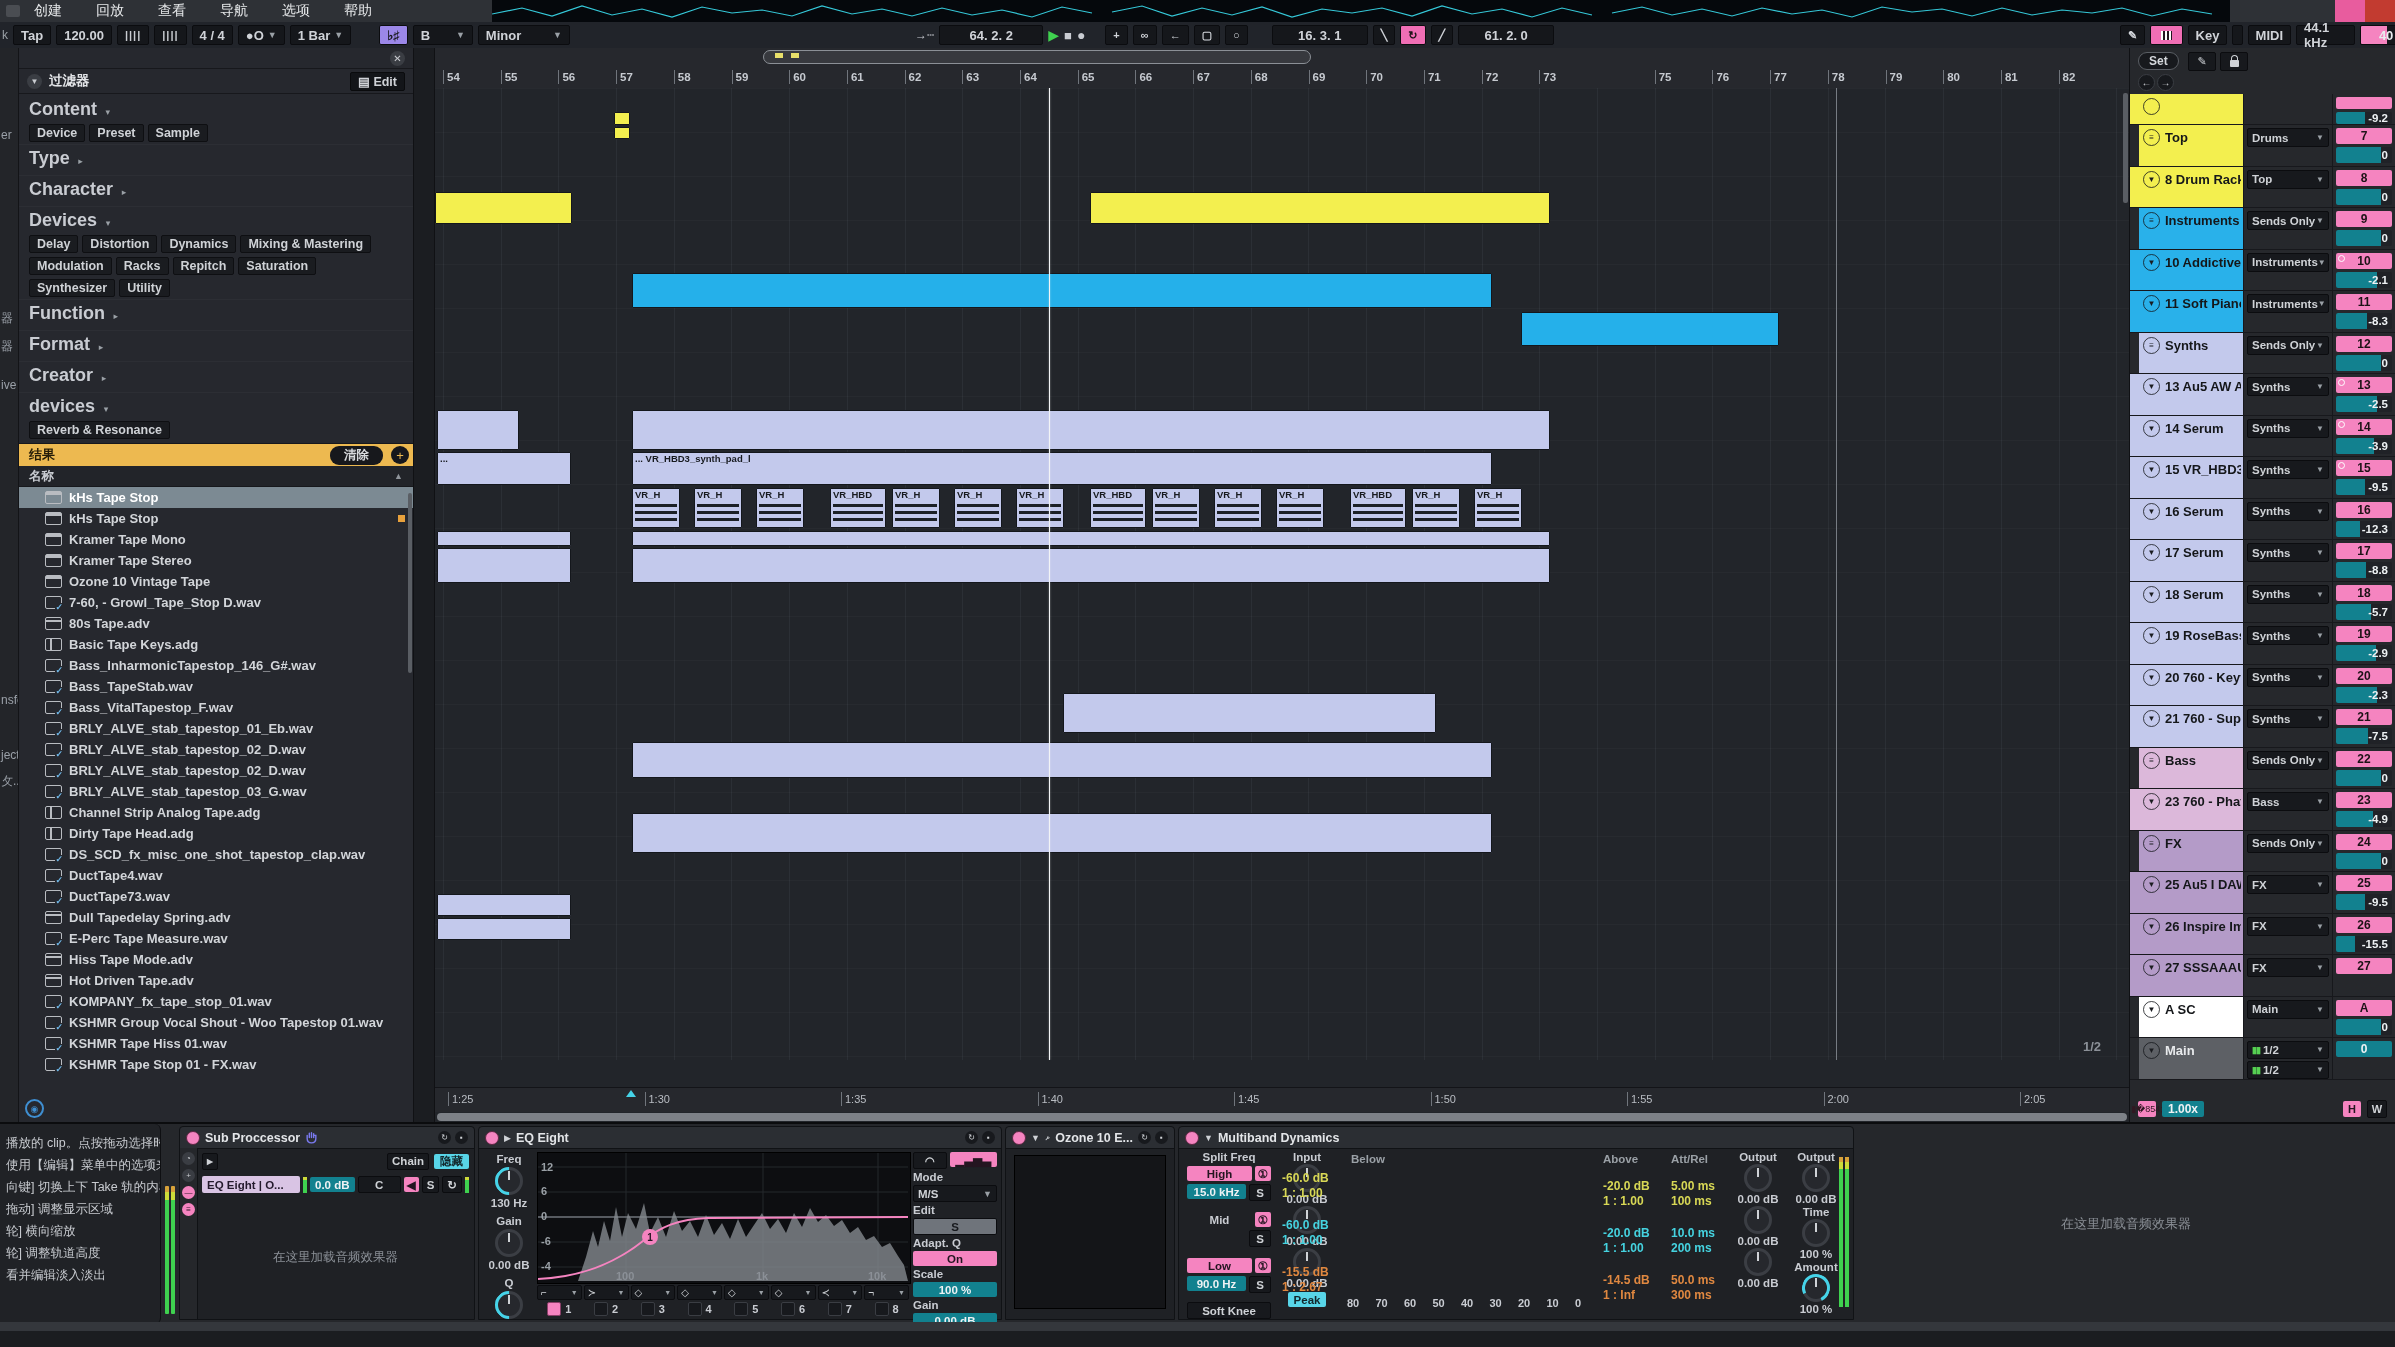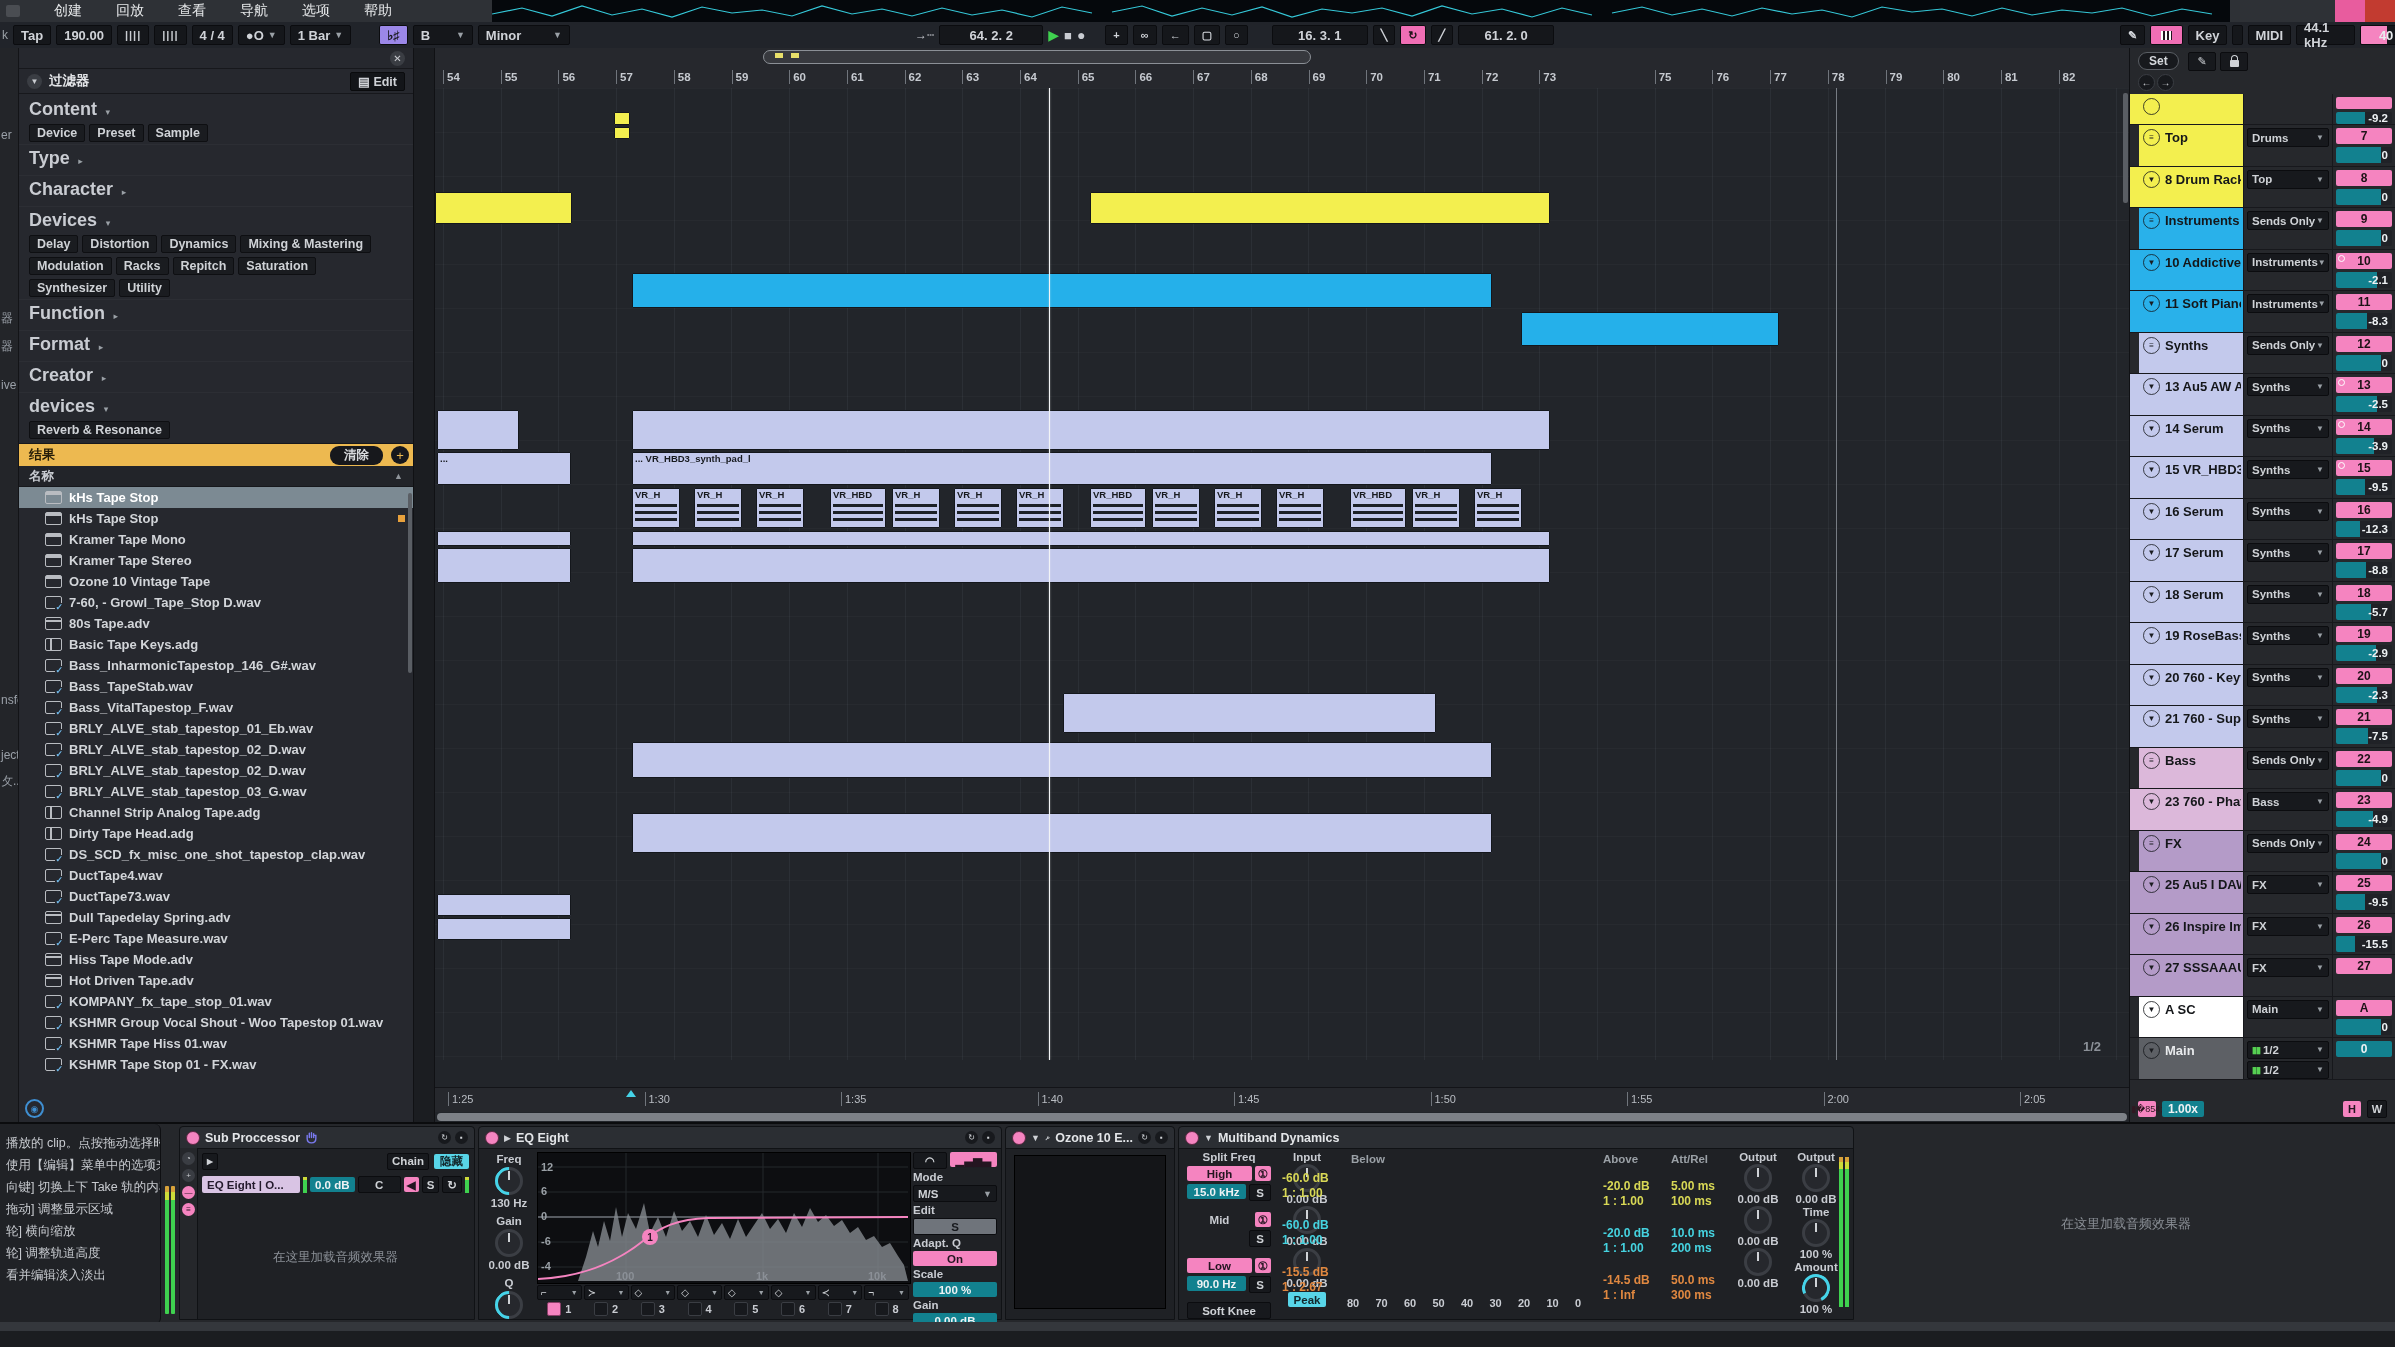--- a/index.html
+++ b/index.html
@@ -1,20 +1,20 @@
 <!DOCTYPE html>
 <html><head>
 <meta charset="utf-8">
 <style>
   html,body{margin:0;padding:0;background:#101114;}
   body{width:2395px;height:1347px;position:relative;overflow:hidden;
        font-family:"Liberation Sans", sans-serif; -webkit-font-smoothing:antialiased;
        color:#d5d8dc;font-size:13px;}
   
-  #menubar{position:absolute;left:0;top:0;width:2395px;height:22px;background:#2e3136;display:flex;align-items:center;gap:20px;}
+  #menubar{position:absolute;left:0;top:0;width:2395px;height:22px;background:#2e3136;display:flex;align-items:center;}
   #menubar .mitem{color:#e6e8ea;font-size:14px;margin-right:34px;cursor:default;}
   #menu-left-stub{width:14px;height:12px;background:#4a4d52;margin:0 14px 0 6px;border-radius:2px;}
   #topwave{position:absolute;left:492px;top:0;width:1738px;height:22px;background:#05080c;overflow:hidden;}
   #topwave svg{display:block;}
   #top-right-blocks{position:absolute;right:0;top:0;height:22px;display:flex;}
   #top-right-blocks .blk{width:30px;height:22px;}
   
   #transport{position:absolute;left:0;top:22px;width:2395px;height:26px;background:#21242a;border-bottom:1px solid #0b0c0e;}
   .tbox{background:#15171b;border:1px solid #0b0c0f;border-radius:2px;color:#d0d3d8;
         display:inline-flex;align-items:center;justify-content:center;height:18px;padding:0 7px;font-size:13px;font-weight:700;}
@@ -226,21 +226,21 @@
   <div id="top-right-blocks">
     <div class="blk" style="background:#e85c9e;"></div>
     <div class="blk" style="background:#c23b30;"></div>
   </div>
 </div>
 
 <div id="transport">
   <div class="tgroup" style="left:2px;">
     <span style="color:#9aa0a6;font-size:12px;">k</span>
     <span class="tbox">Tap</span>
-    <span class="tbox">190.00</span>
+    <span class="tbox">120.00</span>
     <span class="tbox metrobars">||||</span>
     <span class="tbox metrobars">||||</span>
     <span class="tbox">4 / 4</span>
     <span class="tbox">
         <span>●O</span>
         <span class="carsm">▼</span>
       </span>
     <span class="tbox">
         <span>1 Bar</span>
         <span class="carsm">▼</span>

